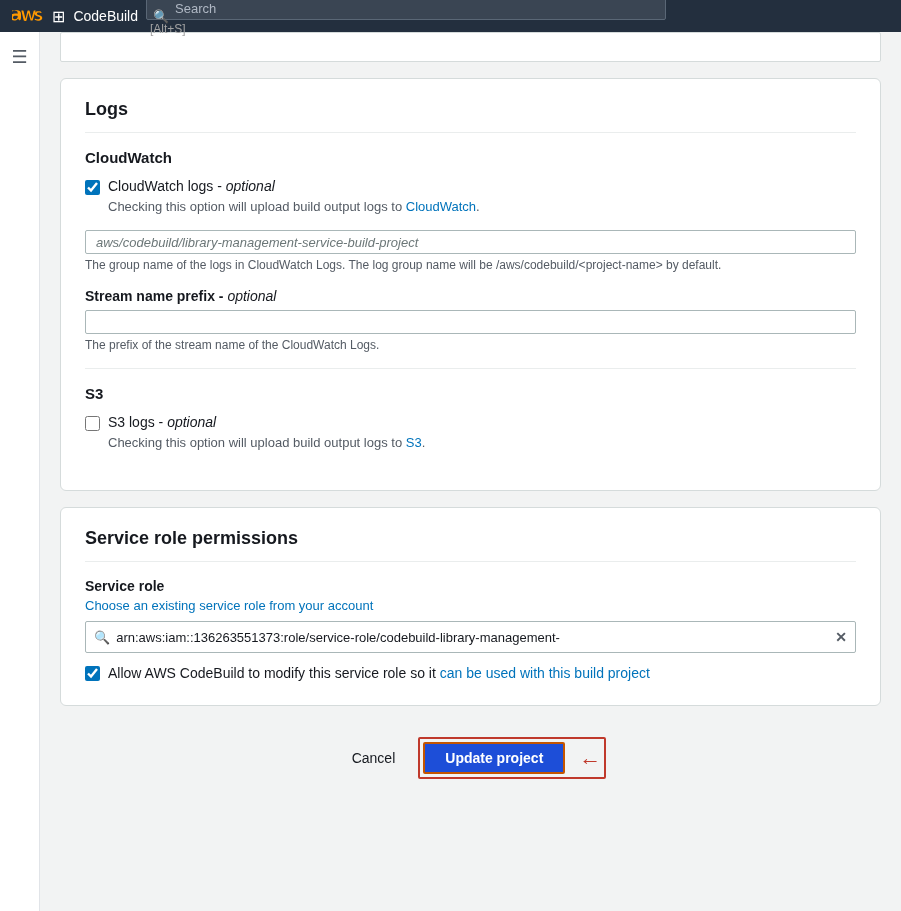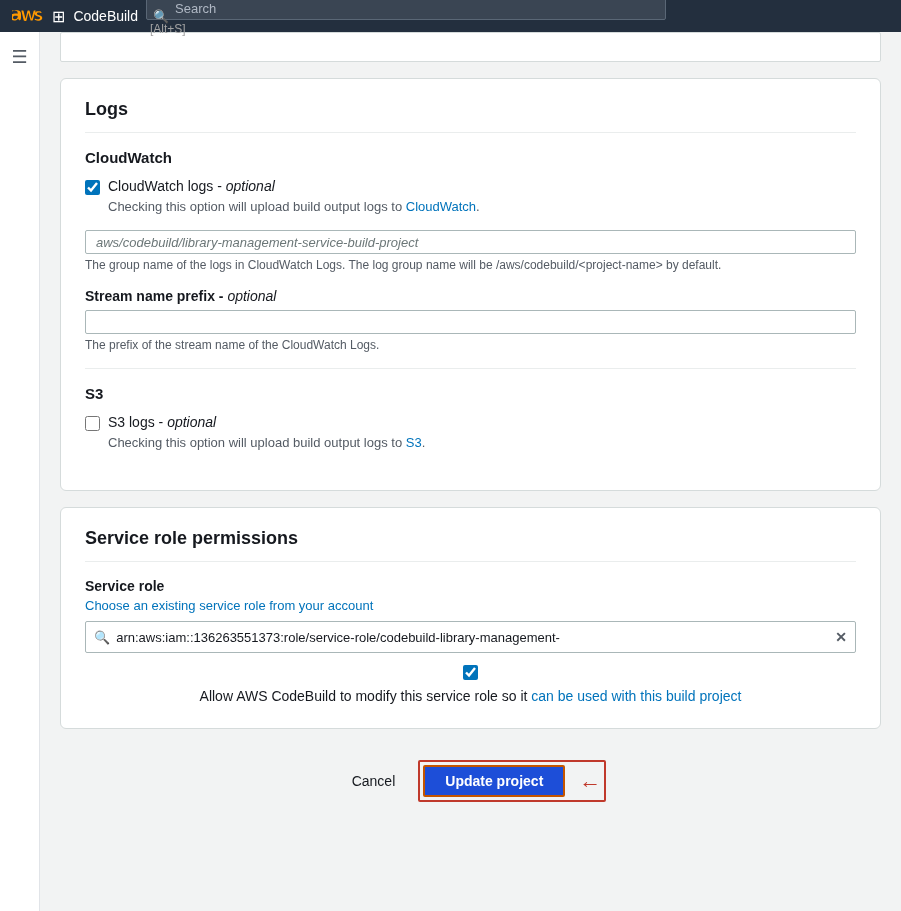--- a/index.html
+++ b/index.html
@@ -252,21 +252,20 @@
       cursor: pointer;
       font-size: 14px;
       font-weight: bold;
     }
 
     .allow-checkbox-row {
       display: flex;
       align-items: center;
       gap: 8px;
       margin-top: 12px;
-      flex-direction: column;
     }
     .allow-checkbox-row input[type="checkbox"] {
       width: 15px;
       height: 15px;
       accent-color: #0073bb;
     }
     .allow-label {
       font-size: 14px;
       color: #0073bb;
     }

